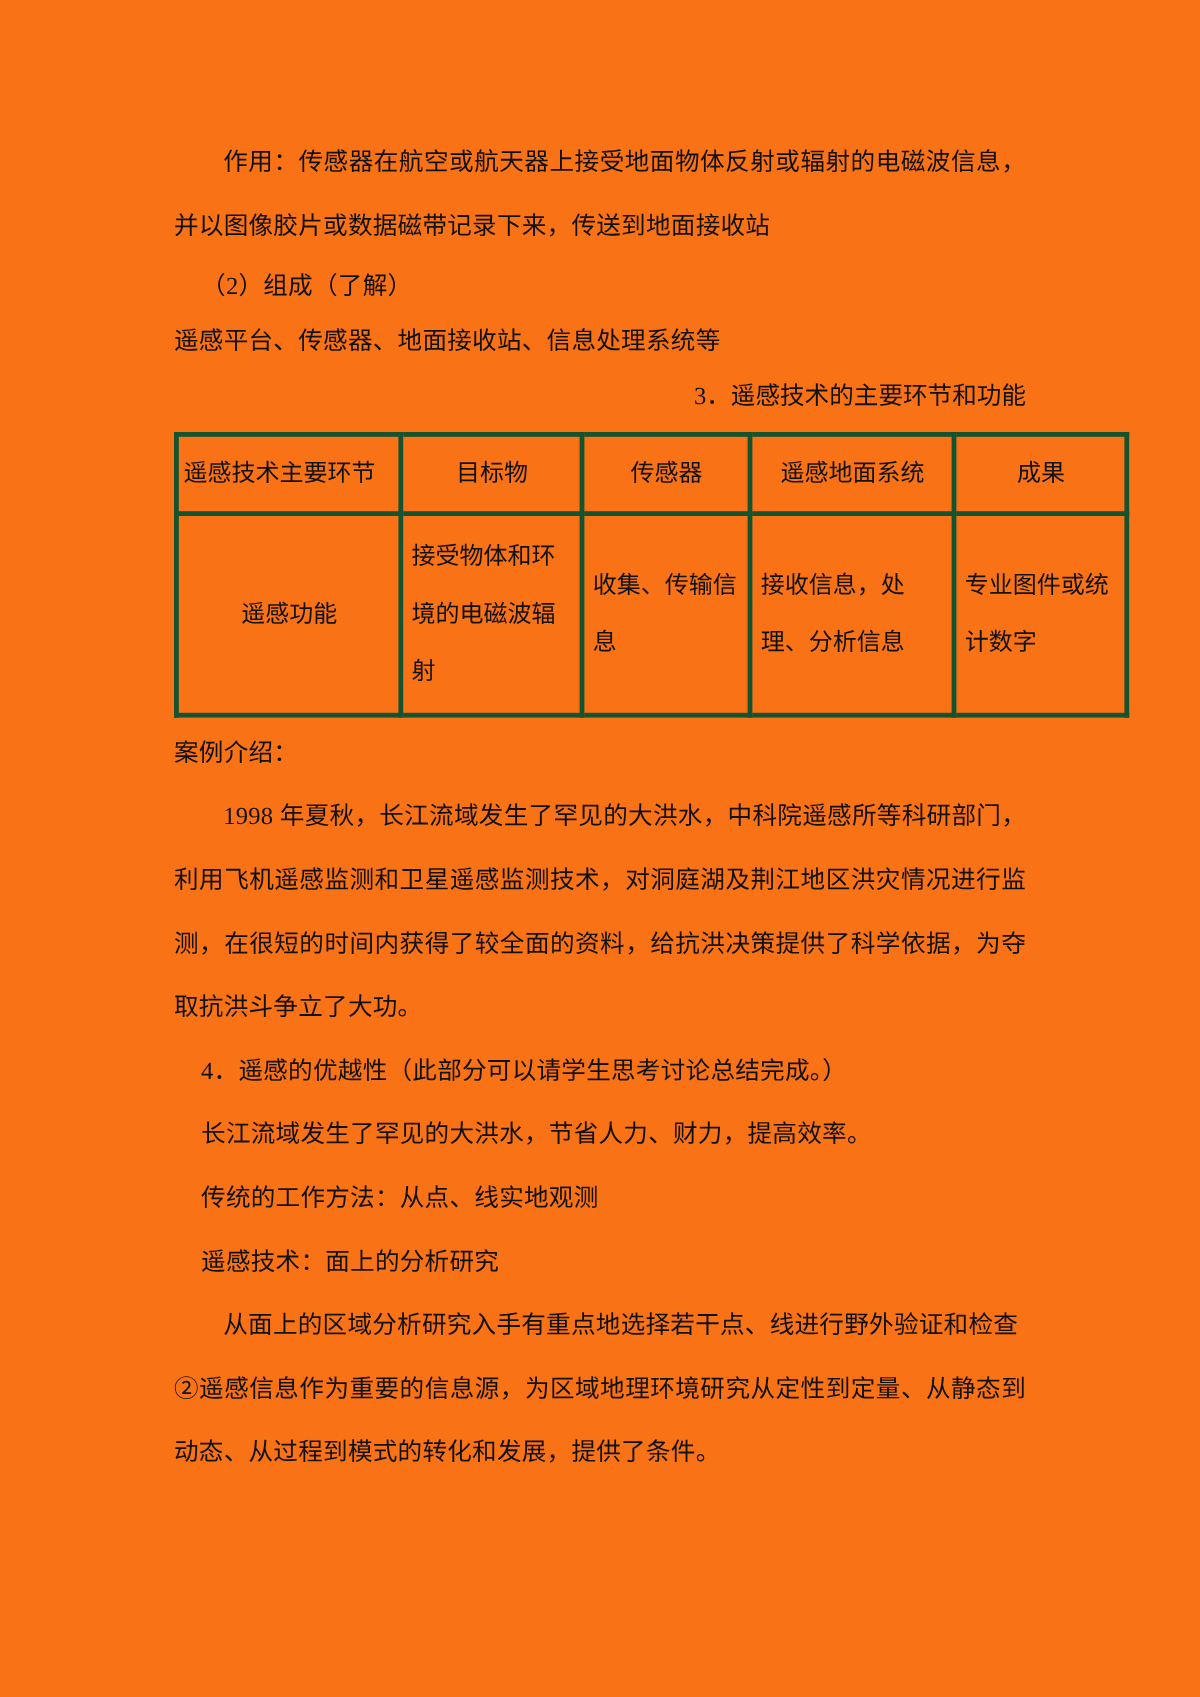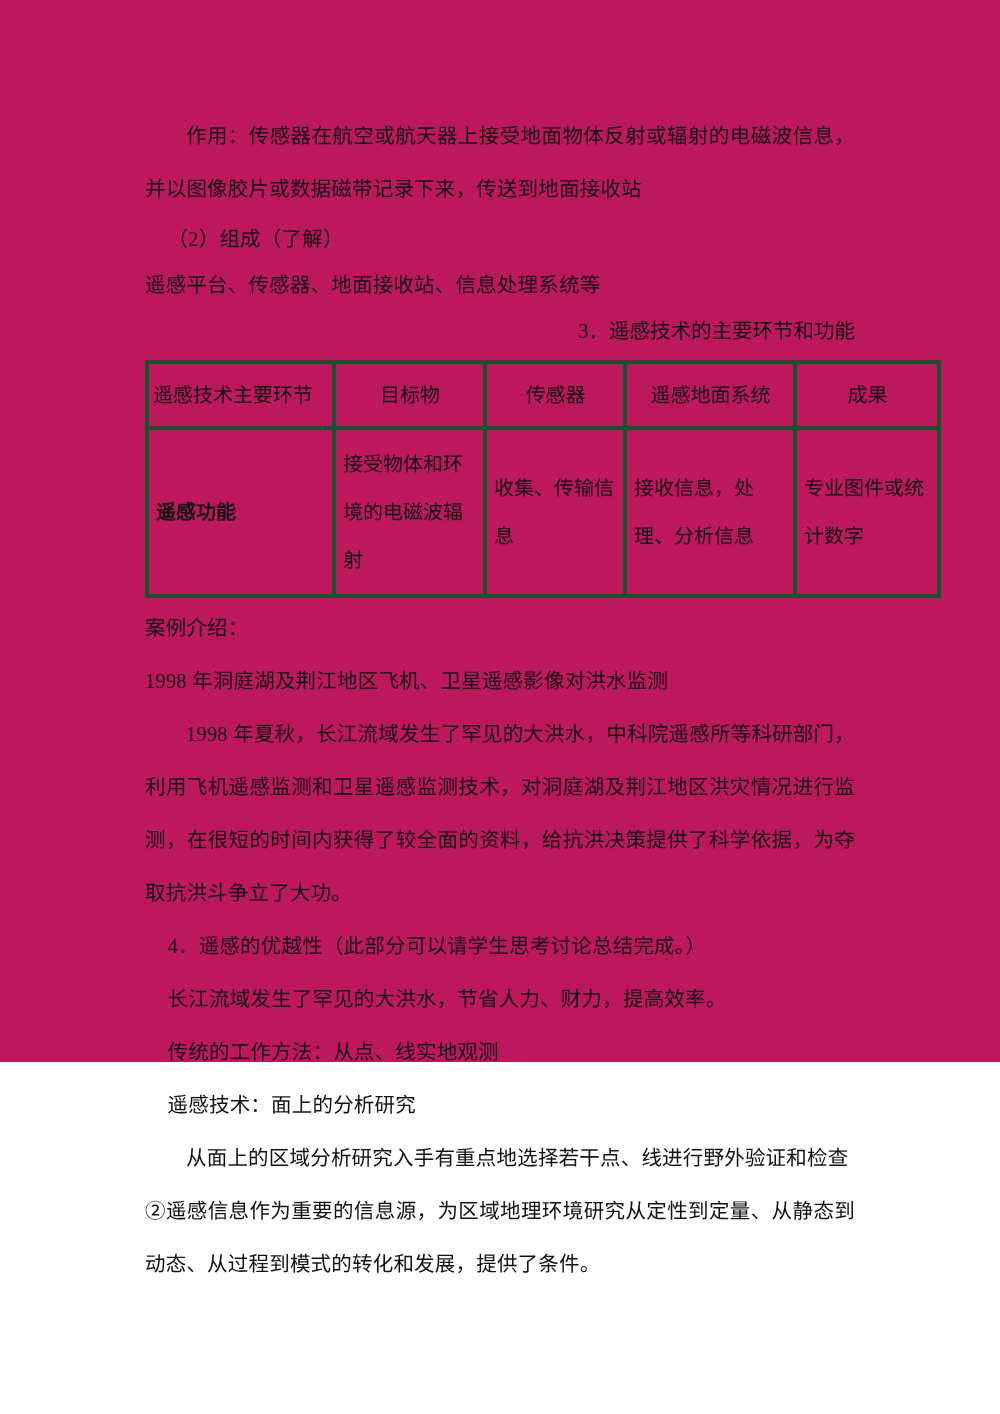--- a/index.html
+++ b/index.html
@@ -11,24 +11,24 @@
   body {
     width: 1000px;
     height: 1414px;
     font-family: "Liberation Serif", "DejaVu Serif", serif;
     color: #000000;
     -webkit-font-smoothing: antialiased;
   }
   .page {
     position: relative;
     width: 1000px;
-    height: 1062px;
+    height: 1414px;
     box-sizing: border-box;
     padding: 110px 145px 0 145px;
-    background: #be185d;
+    background: #f97316;
   }
   .doc-body {
     width: 710px;
   }
   
   p.para {
     margin: 0 0 0 0;
     font-size: 20.5px;
     line-height: 53px;
     text-align: justify;
@@ -85,22 +85,21 @@
   }
   table.grid tr.head td.c0 {
     text-align: left;
     padding-left: 4px;
   }
   table.grid tr.body td {
     height: 152px;
     text-align: left;
   }
   table.grid tr.body td.c0 {
-    text-align: left;
-    font-weight: bold;
+    text-align: center;
   }
   table.grid td.c0 { width: 173px; }
   table.grid td.c1 { width: 134px; }
   table.grid td.c2 { width: 123px; }
   table.grid td.c3 { width: 153px; }
   table.grid td.c4 { width: 127px; }
 </style>
 </head>
 <body>
 
@@ -131,21 +130,20 @@
             <td class="c2">收集、传输信息</td>
             <td class="c3">接收信息，处理、分析信息</td>
             <td class="c4">专业图件或统计数字</td>
           </tr>
         </tbody>
       </table>
     </div>
 
     <p class="para noindent">案例介绍：</p>
 
-    <p class="para noindent">1998 年洞庭湖及荆江地区飞机、卫星遥感影像对洪水监测</p>
 
     <p class="para indent2">1998 年夏秋，长江流域发生了罕见的大洪水，中科院遥感所等科研部门，利用飞机遥感监测和卫星遥感监测技术，对洞庭湖及荆江地区洪灾情况进行监测，在很短的时间内获得了较全面的资料，给抗洪决策提供了科学依据，为夺取抗洪斗争立了大功。</p>
 
     <p class="para indent1">4．遥感的优越性（此部分可以请学生思考讨论总结完成。）</p>
 
     <p class="para indent1">长江流域发生了罕见的大洪水，节省人力、财力，提高效率。</p>
 
     <p class="para indent1">传统的工作方法：从点、线实地观测</p>
 
     <p class="para indent1">遥感技术：面上的分析研究</p>

